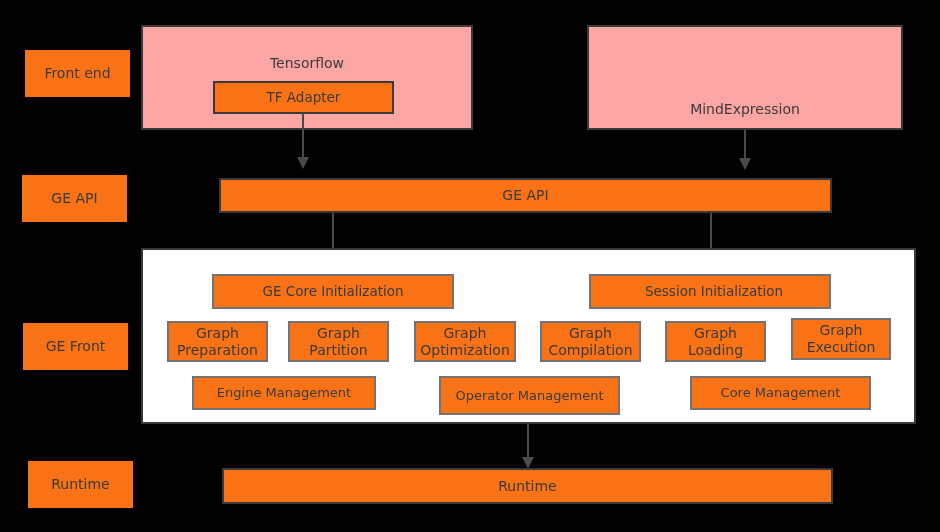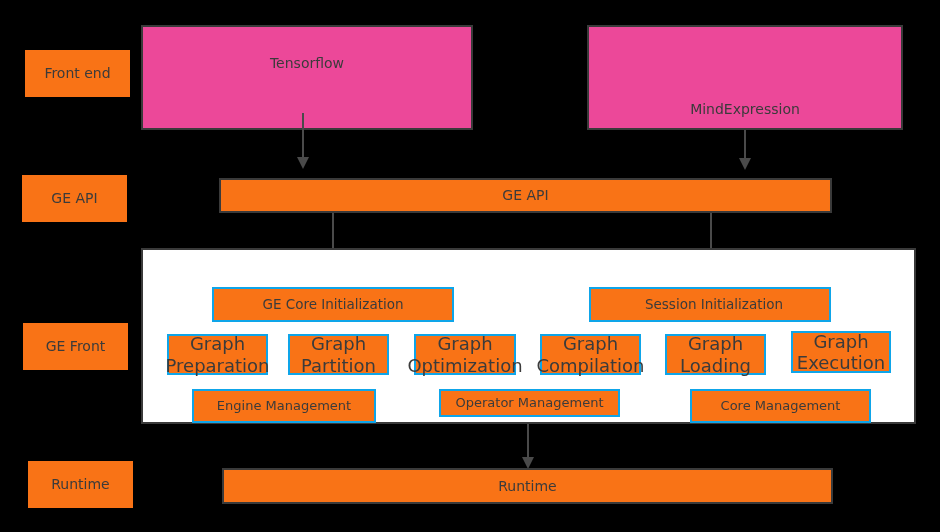--- a/index.html
+++ b/index.html
@@ -37,21 +37,21 @@
 
   
   .stage-label {
     font-size: 14px;
     color: #3b3b3b;
   }
 
   
   .frame {
     border: 2px solid #3a3a3a;
-    background: #ec4899;
+    background: #fca5a5;
     align-items: flex-start;
     justify-content: center;
   }
   .frame-title {
     position: absolute;
     top: 28px;
     left: 0;
     right: 0;
     text-align: center;
     font-size: 14px;
@@ -70,25 +70,24 @@
   
   #ge-core-container {
     position: absolute;
     background: #ffffff;
     border: 2px solid #3a3a3a;
     box-sizing: border-box;
   }
 
   .cell {
     font-size: 13px;
-    border: 2px solid #0ea5e9;
-    margin-top: 13px;
+    border: 2px solid #737373;
   }
   .cell-sm {
-    font-size: 18px;
+    font-size: 14px;
   }
 
   
   .conn {
     position: absolute;
     background: #4a4a4a;
     width: 2px;
   }
   .arrowhead {
     position: absolute;
@@ -116,20 +115,23 @@
     <span>GE Front</span>
   </div>
 
   <div class="box plain stage-label" style="left:28px;top:461px;width:105px;height:47px;">
     <span>Runtime</span>
   </div>
 
   <div class="box frame" style="left:141px;top:25px;width:332px;height:105px;">
     <div class="frame-title">Tensorflow</div>
   </div>
+  <div class="box" style="left:213px;top:81px;width:181px;height:33px;font-size:13.5px;">
+    <span>TF Adapter</span>
+  </div>
 
   <div class="box frame" style="left:587px;top:25px;width:316px;height:105px;">
     <div class="frame-title centered">MindExpression</div>
   </div>
 
   <div class="conn" style="left:302px;top:113px;height:48px;"></div>
   <div class="arrowhead" style="left:297px;top:157px;"></div>
 
   <div class="conn" style="left:744px;top:130px;height:32px;"></div>
   <div class="arrowhead" style="left:739px;top:158px;"></div>
@@ -174,21 +176,21 @@
 Loading</span>
   </div>
   <div class="box cell cell-sm" style="left:791px;top:318px;width:100px;height:42px;">
     <span>Graph
 Execution</span>
   </div>
 
   <div class="box cell" style="left:192px;top:376px;width:184px;height:34px;font-size:13px;">
     <span>Engine Management</span>
   </div>
-  <div class="box cell" style="left:439px;top:376px;width:181px;height:28px;font-size:13px;">
+  <div class="box cell" style="left:439px;top:376px;width:181px;height:39px;font-size:13px;">
     <span>Operator Management</span>
   </div>
   <div class="box cell" style="left:690px;top:376px;width:181px;height:34px;font-size:13px;">
     <span>Core Management</span>
   </div>
 
   <div class="conn" style="left:527px;top:424px;height:38px;"></div>
   <div class="arrowhead" style="left:522px;top:457px;"></div>
 
   <div class="box bar" style="left:222px;top:468px;width:611px;height:36px;">

